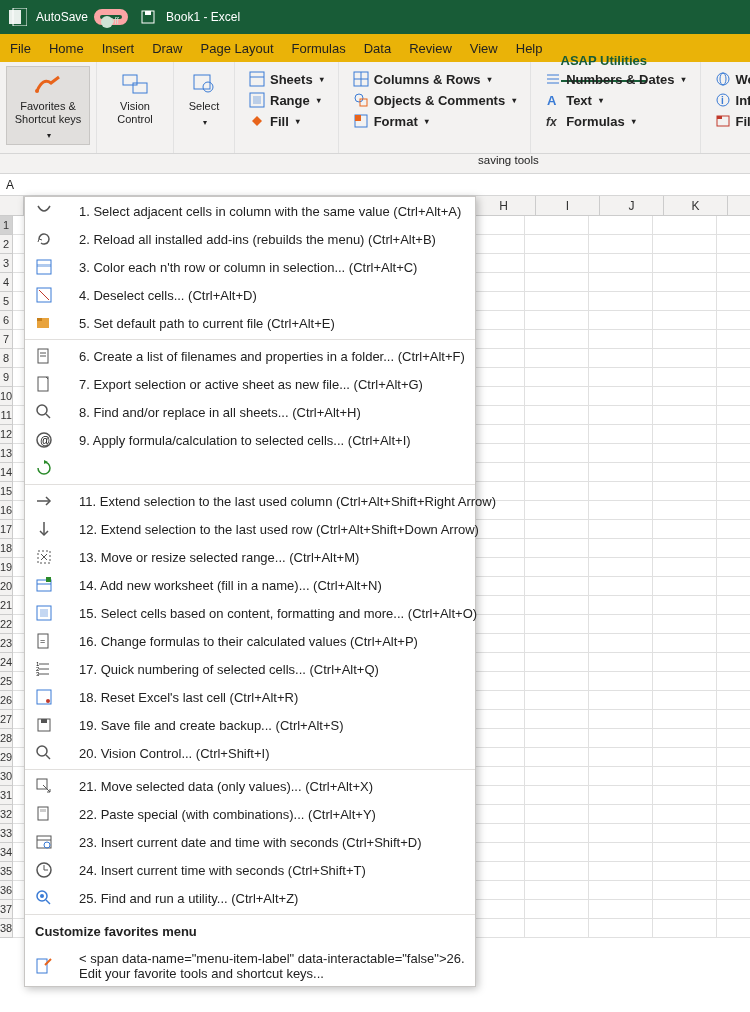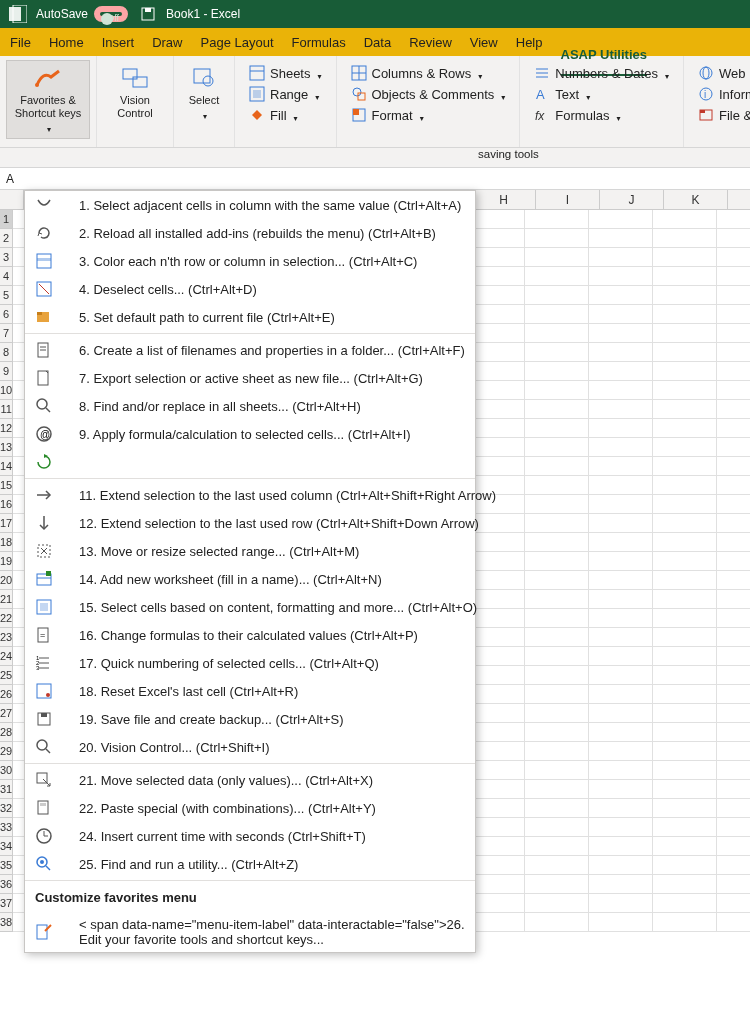--- a/index.html
+++ b/index.html
@@ -1,37 +1,37 @@
 <!DOCTYPE html>
 <html><head>
 <meta charset="utf-8">
 <style>
   * { box-sizing: border-box; margin: 0; padding: 0; font-family: "Segoe UI", Arial, sans-serif; }
   body { width: 750px; height: 1012px; background: #fff; overflow: hidden; font-size: 13px; color: #222; }
 
-  .titlebar { background: #185c37; height: 28px; display: flex; align-items: center; padding: 0 6px; color: #fff; font-size: 12px; }
+  .titlebar { background: #185c37; height: 34px; display: flex; align-items: center; padding: 0 6px; color: #fff; font-size: 12px; }
   .titlebar .icon-btn { width: 24px; height: 24px; display: flex; align-items: center; justify-content: center; margin-right: 6px; }
   .autosave { display: flex; align-items: center; gap: 6px; margin-right: 8px; }
   .toggle { width: 34px; height: 16px; border: 6px solid #fca5a5; border-radius: 10px; position: relative; background: transparent; }
   .toggle .knob { width: 12px; height: 12px; border-radius: 50%; background: #cfe3d6; position: absolute; top: 1px; left: 1px; }
   .toggle .off { font-size: 9px; color: #cfe3d6; position: absolute; right: 3px; top: 1px; }
   .title-text { margin-left: 0; }
 
   .menubar { background: #eab308; height: 28px; display: flex; align-items: center; padding: 0 10px; gap: 18px; font-size: 13px; }
   .menubar span { cursor: default; }
   .menubar .active { color: #185c37; border-bottom: 2px solid #185c37; padding-bottom: 12px; font-weight: 600; margin-top: 38px;}
 
   .ribbon { background: #f3f2f1; height: 92px; border-bottom: 1px solid #d6d6d6; display: flex; overflow: hidden; }
   .ribbon-group { border-right: 1px solid #e2e2e2; padding: 4px 6px 0 6px; display: flex; flex-direction: column; }
   .big-btn { border: 1px solid transparent; padding: 4px 4px 2px 4px; text-align: center; font-size: 11px; line-height: 13px; display: flex; flex-direction: column; align-items: center; gap: 3px; width: 84px; cursor: default; }
   .big-btn.selected { background: #e1dfdd; border: 1px solid #c8c6c4; }
   .big-btn .ico { width: 32px; height: 26px; display:flex;align-items:center;justify-content:center;}
   .caret { font-size: 8px; margin-left: 2px; }
   .stack { display: flex; flex-direction: column; gap: 3px; padding: 4px 4px; }
-  .small-btn { display: flex; align-items: flex-end; gap: 5px; font-size: 13px; padding: 1px 4px; cursor: default; white-space: nowrap;}
+  .small-btn { display: flex; align-items: center; gap: 5px; font-size: 13px; padding: 1px 4px; cursor: default; white-space: nowrap; font-weight: bold;}
   .small-btn .ico { width: 16px; height: 16px; display:flex;align-items:center;justify-content:center;}
 
   .subbar { background: #f3f2f1; height: 20px; font-size: 11.5px; padding-left: 478px; border-bottom: 1px solid #d6d6d6; }
   .namebox { height: 22px; border-bottom: 1px solid #d6d6d6; display: flex; align-items: center; font-size: 12px; padding-left: 6px; background:#fff;}
   
   .sheet { position: relative; }
   .col-headers { display: flex; height: 20px; background: #f3f2f1; border-bottom: 1px solid #ccc; }
   .corner { width: 24px; border-right: 1px solid #ccc; background:#f3f2f1;}
   .col-h { width: 64px; border-right: 1px solid #ccc; text-align: center; font-size: 12px; line-height: 20px; color:#333;}
   .rows { display: flex; }
@@ -1055,20 +1055,30 @@
           <svg width="18" height="18">
             <rect x="3" y="2" width="10" height="13" fill="none" stroke="#555"></rect>
             <rect x="5" y="4" width="6" height="3" fill="#555" opacity="0.3"></rect>
           </svg>
         </div>
         <span>22. Paste special (with combinations)... (Ctrl+Alt+Y)</span>
       </div>
       <div class="dd-item">
         <div class="dd-ico">
           <svg width="18" height="18">
+            <rect x="2" y="3" width="14" height="12" fill="none" stroke="#555"></rect>
+            <line x1="2" y1="7" x2="16" y2="7" stroke="#555"></line>
+            <circle cx="12" cy="12" r="3" fill="none" stroke="#3a7bd5"></circle>
+          </svg>
+        </div>
+        <span>23. Insert current date and time with seconds (Ctrl+Shift+D)</span>
+      </div>
+      <div class="dd-item">
+        <div class="dd-ico">
+          <svg width="18" height="18">
             <circle cx="9" cy="9" r="7" fill="none" stroke="#555" stroke-width="1.5"></circle>
             <line x1="9" y1="9" x2="9" y2="4" stroke="#555"></line>
             <line x1="9" y1="9" x2="13" y2="9" stroke="#555"></line>
           </svg>
         </div>
         <span>24. Insert current time with seconds (Ctrl+Shift+T)</span>
       </div>
       <div class="dd-item">
         <div class="dd-ico">
           <svg width="18" height="18">

